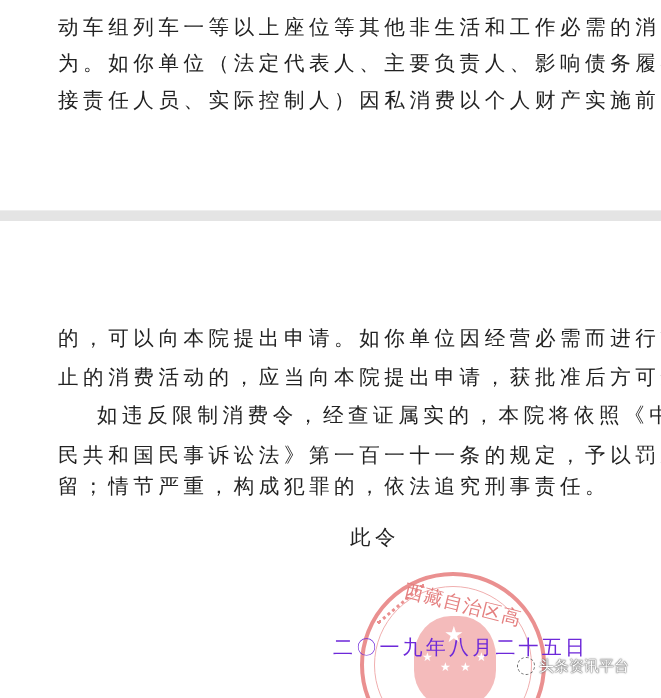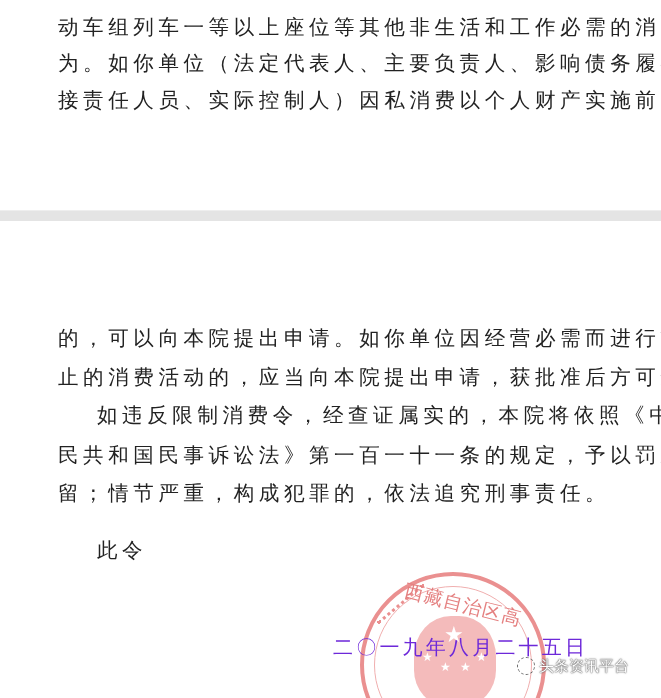--- a/index.html
+++ b/index.html
@@ -153,22 +153,22 @@
       <span class="seal-star" style="left:26px; top:40px; font-size:12px;">★</span>
       <span class="seal-star" style="left:46px; top:40px; font-size:12px;">★</span>
       <span class="seal-star" style="left:62px; top:30px; font-size:12px;">★</span>
     </div>
   </div>
 
   <div class="line" style="top:102px;">的，可以向本院提出申请。如你单位因经营必需而进行前述禁</div>
   <div class="line" style="top:141px;">止的消费活动的，应当向本院提出申请，获批准后方可进行。</div>
   <div class="line indent" style="top:179px;">如违反限制消费令，经查证属实的，本院将依照《中华人</div>
   <div class="line" style="top:219px;">民共和国民事诉讼法》第一百一十一条的规定，予以罚款、拘</div>
-  <div class="line" style="top:257px;">留；情节严重，构成犯罪的，依法追究刑事责任。</div>
-  <div class="line indent" style="top:314px;">此令</div>
+  <div class="line" style="top:250px;">留；情节严重，构成犯罪的，依法追究刑事责任。</div>
+  <div class="line indent" style="top:301px;text-align:center;">此令</div>
 
   <div class="date-line" style="top:412px;">二〇一九年八月二十五日</div>
 </div>
 
 <div class="watermark">
   <span class="watermark-icon"></span>
   <span>头条资讯平台</span>
 </div>
 
 </body></html>

